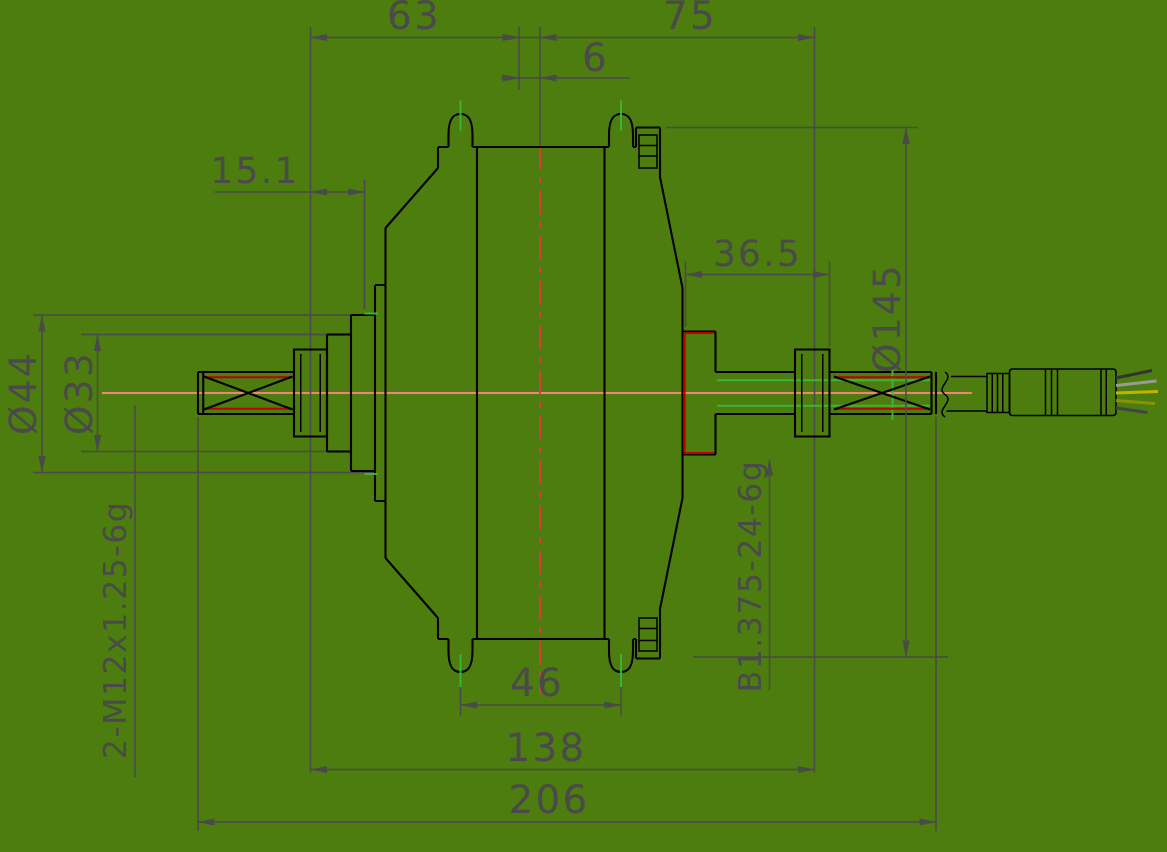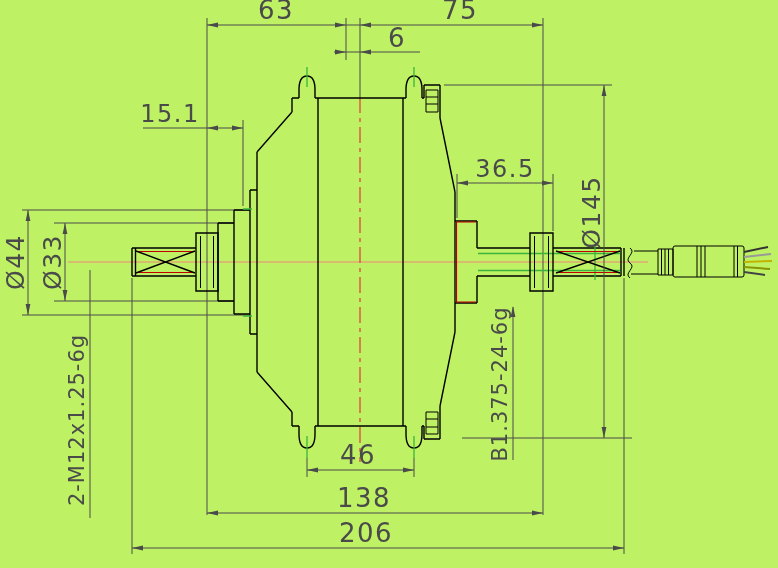--- a/index.html
+++ b/index.html
@@ -1,16 +1,16 @@
 <!DOCTYPE html>
 <html><head>
 <meta charset="utf-8">
 <style>
   html,body{margin:0;padding:0;background:#ffffff;}
-  .canvas{width:778px;height:568px;position:relative;background:#bef264;overflow:hidden;}
+  .canvas{width:778px;height:568px;position:relative;background:#4d7c0f;overflow:hidden;}
   svg{display:block;}
   text{font-family:"DejaVu Sans","Liberation Sans",sans-serif;fill:#4a4a4a;letter-spacing:1.5px;}
   .dimtxt{font-size:26px;}
   .dimtxt-sm{font-size:24px;}
   .rottxt{font-size:25px;}
   .callout{font-size:21px;letter-spacing:1px;}
   .dimline{stroke:#4a4a4a;stroke-width:1;fill:none;}
   .arrow{fill:#4a4a4a;stroke:none;}
   .body{stroke:#000;stroke-width:1.4;fill:none;stroke-linecap:butt;}
   .bodythin{stroke:#000;stroke-width:1;fill:none;}

